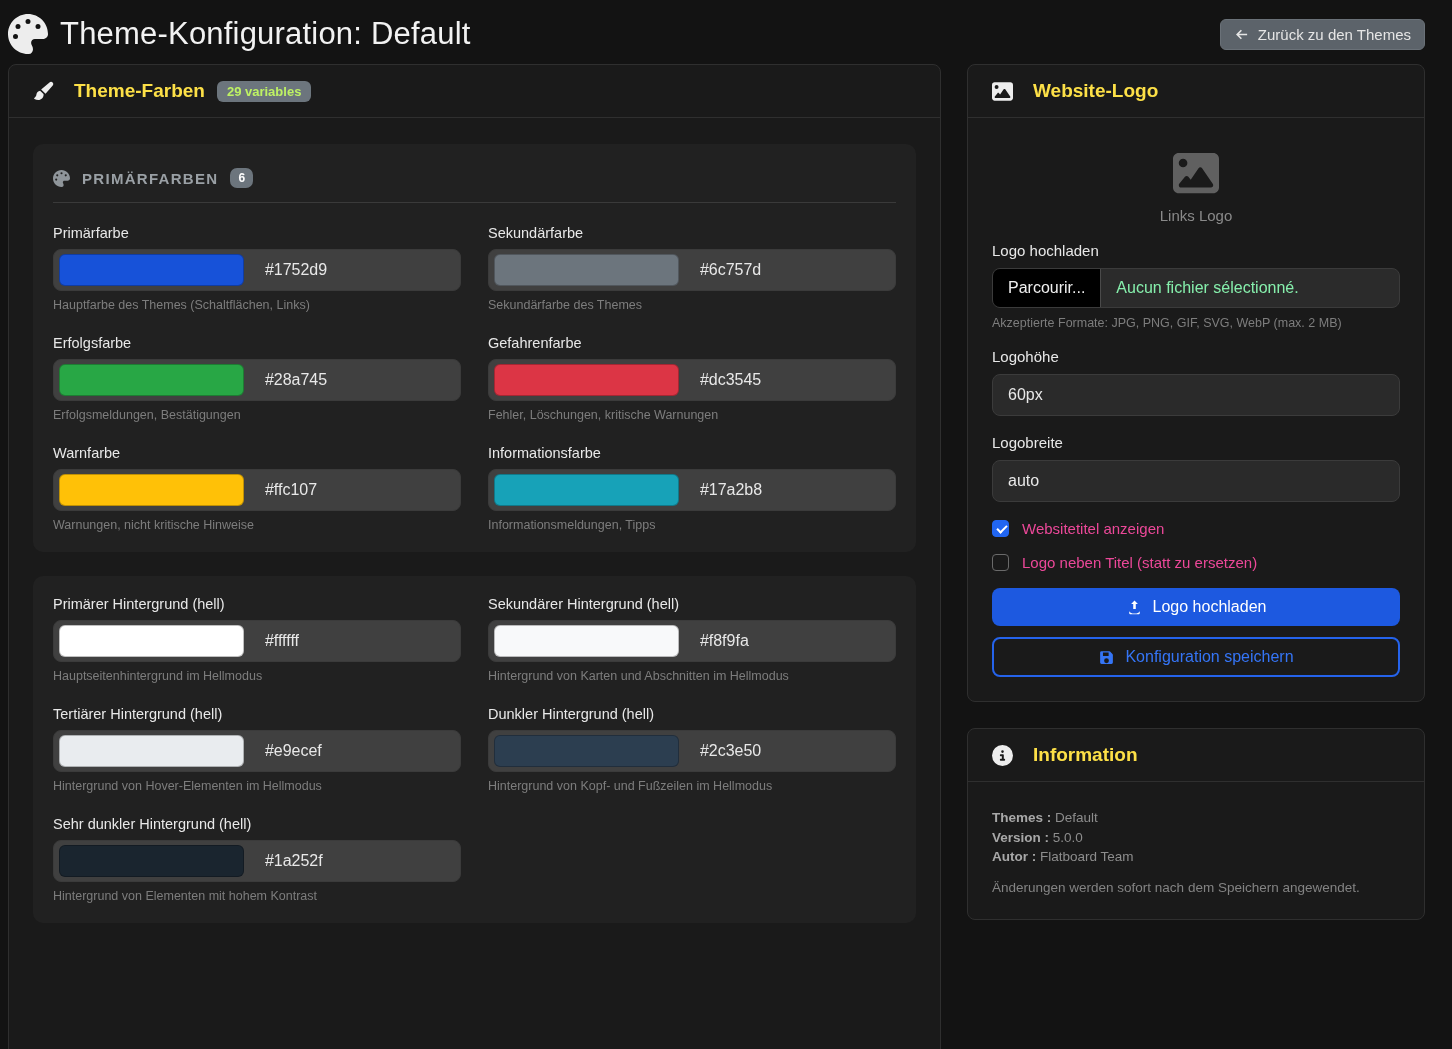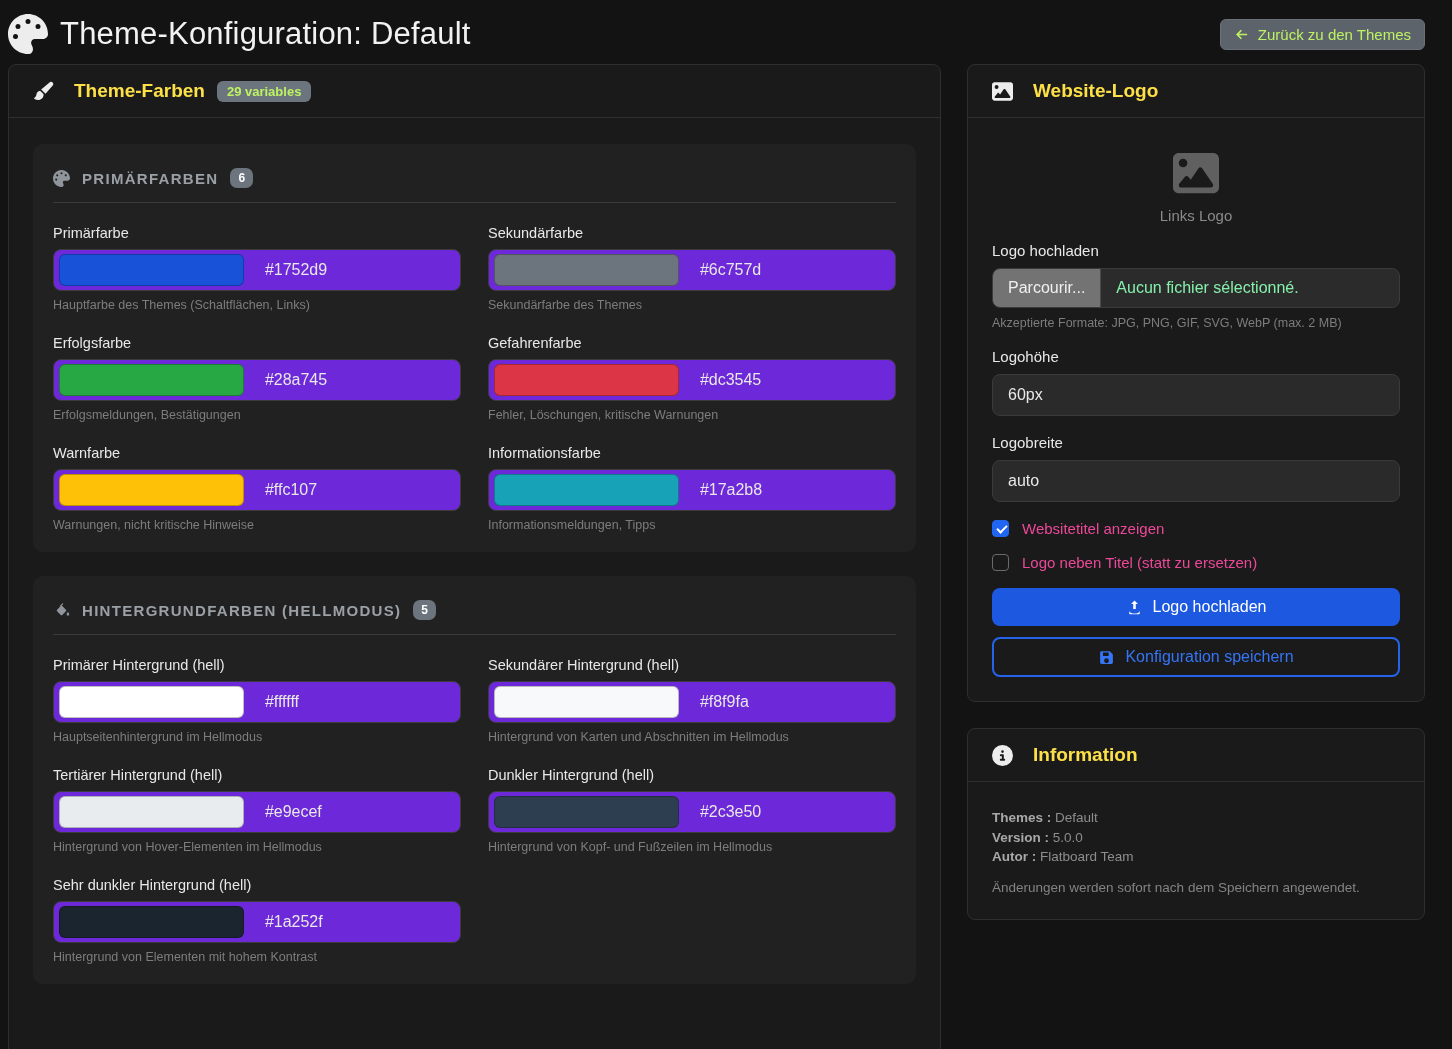--- a/index.html
+++ b/index.html
@@ -9,21 +9,21 @@
     color:#e9e9e9;
     font-family:"Liberation Sans","DejaVu Sans",sans-serif;
   }
   
   .page-header { display:flex; align-items:center; justify-content:space-between; padding:14px 27px 10px 8px; }
   .page-header .left { display:flex; align-items:center; gap:12px; }
   .page-title { font-size:31px; font-weight:400; color:#f2f2f2; letter-spacing:.2px; }
   .palette-big { width:40px; height:40px; color:#ededed; }
   .btn-back {
     display:flex; align-items:center; gap:9px;
-    background:#5c636a; color:#bef264; border:1px solid #6a7178; border-radius:6px;
+    background:#5c636a; color:#e5e5e5; border:1px solid #6a7178; border-radius:6px;
     padding:6px 13px; font-size:15px; cursor:pointer; font-family:inherit;
   }
   .btn-back svg { width:15px; height:15px; }
 
   
   .content { display:flex; gap:26px; padding:0 27px 0 8px; align-items:flex-start; }
   .card {
     background:#1a1a1a; border:1px solid #2f2f2f; border-radius:8px;
   }
   .card-main { flex:1; min-height:1100px; }
@@ -53,42 +53,42 @@
     color:#9aa0a5; font-size:15px; font-weight:700; letter-spacing:1.3px;
   }
   .badge-count {
     background:#6c757d; color:#fff; font-size:12px; font-weight:700;
     border-radius:7px; padding:4px 8px; line-height:1;
   }
   .fields-grid { display:grid; grid-template-columns:1fr 1fr; column-gap:27px; row-gap:23px; }
   .flabel { font-size:14.5px; color:#e8e8e8; margin-bottom:8px; }
   .igroup {
     display:flex; align-items:stretch; height:42px;
-    background:#6d28d9; border:1px solid #3b3b3b; border-radius:8px; overflow:hidden;
+    background:#404040; border:1px solid #3b3b3b; border-radius:8px; overflow:hidden;
   }
   .swatch-wrap { width:48%; padding:4px 5px; flex:0 0 48%; cursor:pointer; }
   .swatch { width:100%; height:100%; border-radius:6px; border:1px solid rgba(0,0,0,.25); }
   .hex-input {
     flex:1; background:transparent; border:none; outline:none;
     color:#e8e8e8; font-size:16px; padding:0 16px; font-family:inherit; min-width:0;
   }
   .fhelp { font-size:12.5px; color:#7d7d7d; margin-top:7px; }
 
   
   .logo-placeholder { text-align:center; margin:6px 0 18px 0; }
   .logo-placeholder .ph-icon { width:46px; height:46px; color:#606060; }
   .ph-text { color:#8a8a8a; font-size:15px; margin-top:7px; }
   .rlabel { font-size:15px; color:#e8e8e8; margin-bottom:9px; }
   .file-input {
     display:flex; align-items:stretch; height:40px; background:#2b2b2b;
     border:1px solid #3b3b3b; border-radius:8px; overflow:hidden; margin-bottom:8px; cursor:pointer;
   }
   .file-btn {
     display:flex; align-items:center; padding:0 15px; font-size:16px; color:#f0f0f0;
-    border-right:1px solid #4a4a4a; background:#737373;
+    border-right:1px solid #4a4a4a; background:#000000;
   }
   .file-text { display:flex; align-items:center; padding:0 15px; font-size:16px; color:#86efac; }
   .small-help { font-size:12.5px; color:#7d7d7d; margin-bottom:18px; }
   .text-input {
     width:100%; height:42px; background:#2a2a2a; border:1px solid #3b3b3b; border-radius:8px;
     color:#e8e8e8; font-size:16px; padding:0 15px; outline:none; font-family:inherit; margin-bottom:18px;
   }
   .check-row { display:flex; align-items:center; gap:13px; margin-bottom:17px; cursor:pointer; }
   .checkbox {
     width:17px; height:17px; border-radius:4px; position:relative; flex:0 0 auto;
@@ -216,29 +216,20 @@
                   <div class="swatch" style="background: rgb(23, 162, 184);"></div>
                 </div>
               <input class="hex-input" value="#17a2b8" style="">
             </div>
             <div class="fhelp">Informationsmeldungen, Tipps</div>
           </div>
         </div>
       </div>
 
       <div class="section-panel">
-        <div class="section-head">
-          <svg class="sec-icon" viewBox="0 0 24 24" fill="currentColor">
-              <rect x="6.8" y="6.8" width="10.4" height="10.4" rx="1.6" transform="rotate(45 12 12)"></rect>
-              <rect x="11.2" y="1.2" width="1.7" height="6.2" rx=".85" transform="rotate(45 12 4.3)"></rect>
-              <path d="M21.2 13.6c.9 1.3 1.8 2.8 1.8 3.8a1.9 1.9 0 0 1-3.8 0c0-1 .9-2.5 2-3.8z"></path>
-            </svg>
-          <span class="section-title">HINTERGRUNDFARBEN (HELLMODUS)</span>
-          <span class="badge-count">5</span>
-        </div>
         <div class="fields-grid">
           <div class="field">
             <div class="flabel">Primärer Hintergrund (hell)</div>
             <div class="igroup">
               <div class="swatch-wrap">
                   <div class="swatch" style="background: rgb(255, 255, 255);"></div>
                 </div>
               <input class="hex-input" value="#ffffff" style="">
             </div>
             <div class="fhelp">Hauptseitenhintergrund im Hellmodus</div>

